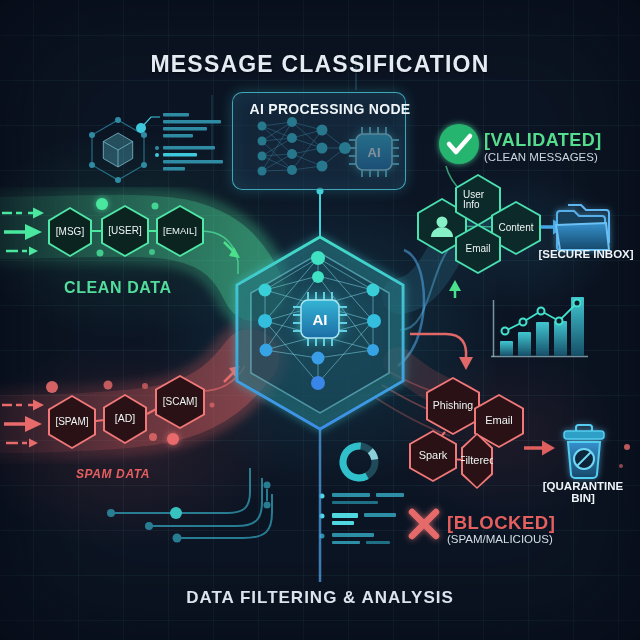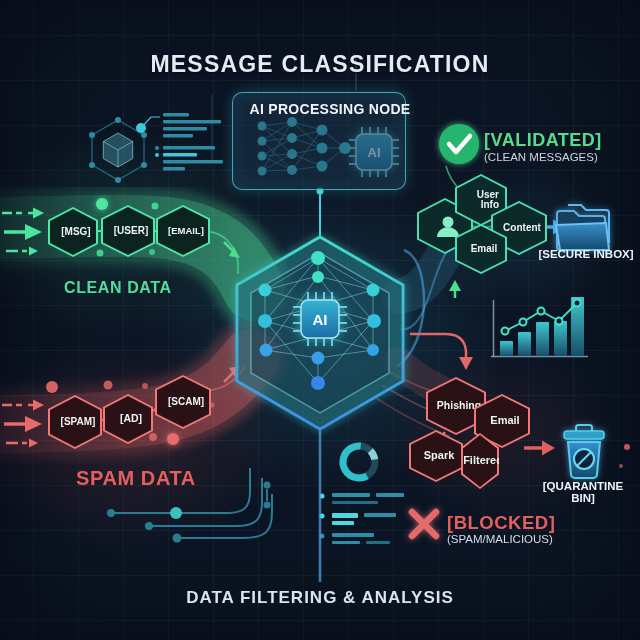--- a/index.html
+++ b/index.html
@@ -20,24 +20,24 @@
   .txt{position:absolute;color:#e8eef5;}
   .page-title{left:0;right:0;top:32px;text-align:center;font-size:23px;font-weight:bold;letter-spacing:1.2px;color:#e4ebf2;text-shadow:0 1px 2px rgba(0,0,0,.6);margin-top:19px;}
   .footer-title{left:0;right:0;top:588px;text-align:center;font-size:17px;font-weight:bold;letter-spacing:1px;color:#dbe3ec;}
   .ai-box{position:absolute;left:232px;top:92px;width:172px;height:96px;border:1.5px solid rgba(78,210,224,0.75);border-radius:10px;background:rgba(28,52,76,0.55);box-shadow:0 0 14px rgba(60,200,220,0.28), inset 0 0 22px rgba(60,200,220,0.10);}
   .ai-box-label{left:232px;top:101px;width:172px;text-align:center;font-size:14px;font-weight:bold;color:#eef4f8;letter-spacing:0.3px;margin-left:12px;}
   .validated-label{left:484px;top:130px;font-size:18px;font-weight:bold;color:#55dd8d;letter-spacing:0.5px;}
   .validated-sub{left:484px;top:151px;font-size:11.5px;color:#ccd6e0;}
   .blocked-label{left:447px;top:512px;font-size:18.5px;font-weight:bold;color:#e55f5f;letter-spacing:0.5px;}
   .blocked-sub{left:447px;top:533px;font-size:11.5px;color:#d6dde6;}
   .clean-label{left:64px;top:279px;font-size:16px;font-weight:bold;color:#53dd9c;letter-spacing:0.6px;}
-  .spam-label{left:76px;top:467px;font-size:20px;font-weight:bold;color:#e55f5f;letter-spacing:0.6px;}
+  .spam-label{left:76px;top:467px;font-size:12px;font-weight:bold;color:#e55f5f;letter-spacing:0.6px;font-style:italic;}
   .inbox-label{left:538px;top:248px;width:96px;text-align:center;font-size:11.5px;font-weight:bold;color:#eef4f8;}
   .bin-label{left:532px;top:480px;width:102px;text-align:center;font-size:11.5px;font-weight:bold;color:#eef4f8;}
-  .hex{position:absolute;clip-path:polygon(50% 0,100% 26%,100% 74%,50% 100%,0 74%,0 26%);display:flex;align-items:center;justify-content:center;text-align:right;font-weight:bold;color:#eef6f4;line-height:1.05;padding-left:6px;}
+  .hex{position:absolute;clip-path:polygon(50% 0,100% 26%,100% 74%,50% 100%,0 74%,0 26%);display:flex;align-items:center;justify-content:center;text-align:left;font-weight:normal;color:#eef6f4;line-height:1.05;}
   .hex::before{content:"";position:absolute;inset:2px;clip-path:polygon(50% 0,100% 26%,100% 74%,50% 100%,0 74%,0 26%);background:var(--fill,#0e2230);}
   .hex > *{position:relative;z-index:1;}
   .hex.green{background:#4fe8a8;filter:drop-shadow(0 0 5px rgba(79,232,168,0.65));--fill:#0b241f;}
   .hex.teal{background:#4ae0b0;filter:drop-shadow(0 0 5px rgba(74,224,176,0.6));--fill:#0d2a2a;}
   .hex.red{background:#f07878;filter:drop-shadow(0 0 5px rgba(240,120,120,0.6));--fill:#2a1115;}
 </style>
 </head>
 <body>
 
 <div id="canvas">

